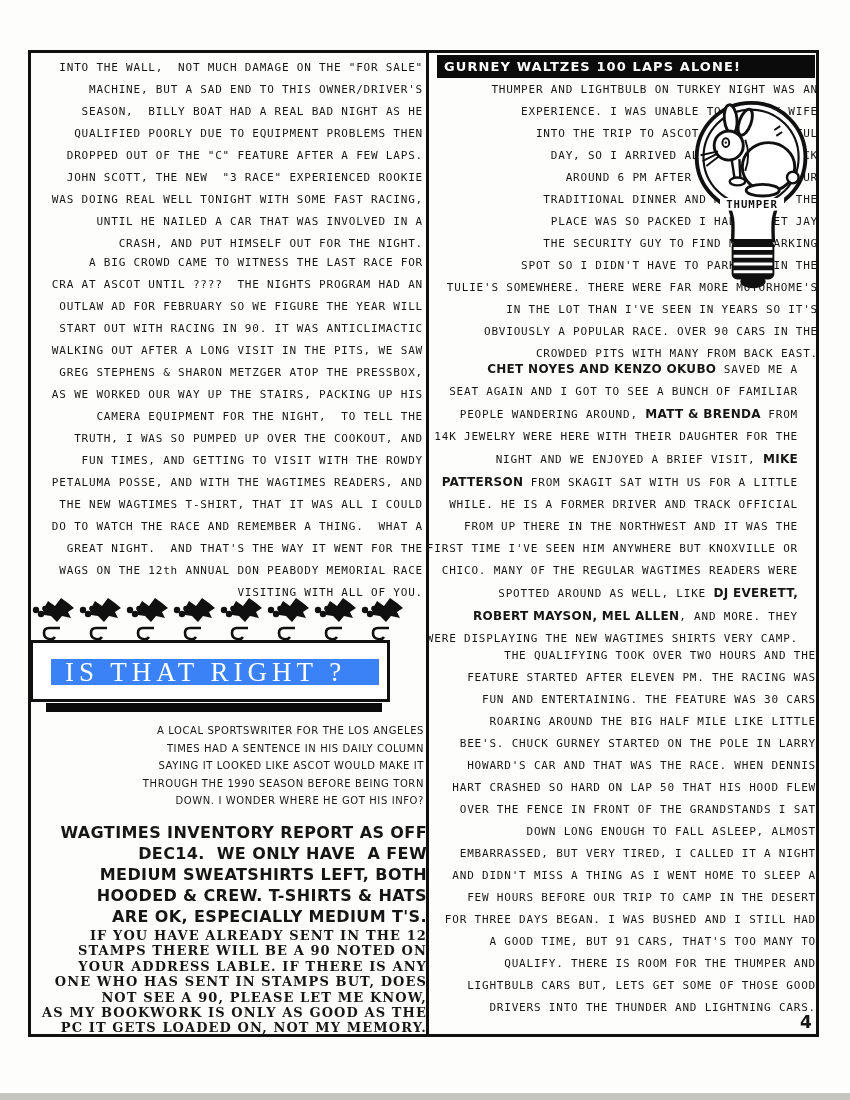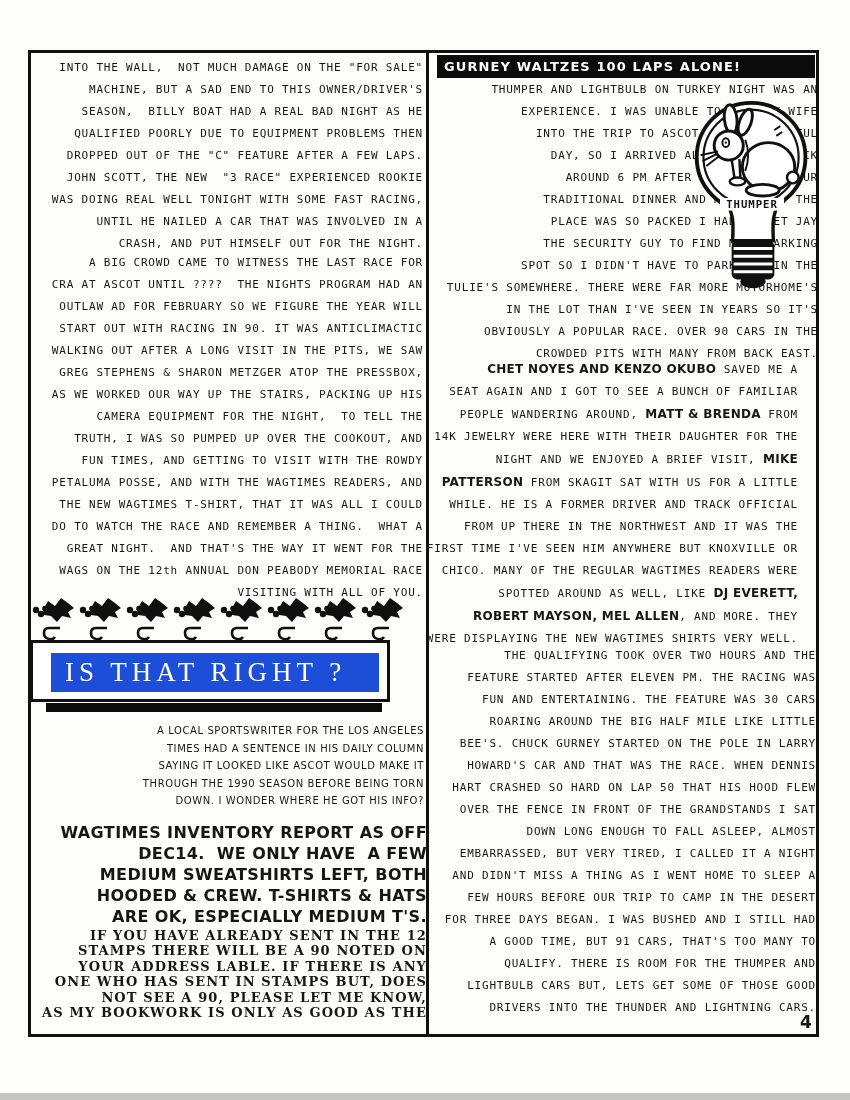--- a/index.html
+++ b/index.html
@@ -9,21 +9,21 @@
         border:3px solid #101010;background:#fdfdfb;box-sizing:border-box;}
   .col-divider{position:absolute;left:426px;top:50px;width:3px;height:987px;background:#101010;}
   .mono{white-space:pre-wrap;font-size:11px;line-height:22px;letter-spacing:0.8px;}
   .blk{position:absolute;}
   
   .lc1{left:45px;top:57px;width:378px;}
   .lc2{left:45px;top:252px;width:378px;}
   .holly-row{left:30px;top:596px;width:388px;height:48px;}
   .banner-box{left:30px;top:640px;width:360px;height:62px;border:3px solid #101010;
         background:#ffffff;box-sizing:border-box;}
-  .banner-bar{position:absolute;left:18px;top:10px;width:328px;height:39px;background:#1d4ed8;
+  .banner-bar{position:absolute;left:18px;top:16px;width:328px;height:26px;background:#3b82f6;
         display:flex;align-items:center;}
   .banner-text{color:#ffffff;font-family:"Liberation Serif","DejaVu Serif",serif;
         font-size:27px;letter-spacing:5px;padding-left:14px;white-space:nowrap;}
   .banner-shadow{left:46px;top:703px;width:336px;height:9px;background:#0b0b0b;}
   .bold-note{left:42px;top:722px;width:382px;font-family:"DejaVu Sans",sans-serif;
         font-weight:400;font-size:10px;line-height:17.5px;letter-spacing:0.6px;white-space:pre-wrap;}
   .inv-note{left:42px;top:822px;width:385px;font-family:"DejaVu Sans",sans-serif;
         font-weight:700;font-size:16px;line-height:21px;letter-spacing:0.4px;white-space:pre-wrap;}
   .stamps-note{left:42px;top:928px;width:385px;font-family:"DejaVu Serif","Liberation Serif",serif;
         font-weight:700;font-size:13px;line-height:15.4px;letter-spacing:1.1px;white-space:pre-wrap;}
@@ -113,21 +113,21 @@
 DEC14.  WE ONLY HAVE  A FEW
 MEDIUM SWEATSHIRTS LEFT, BOTH
 HOODED &amp; CREW. T-SHIRTS &amp; HATS
 ARE OK, ESPECIALLY MEDIUM T'S.</div>
   <div class="blk stamps-note"><span>IF YOU HAVE ALREADY SENT IN THE 12
 STAMPS THERE WILL BE A 90 NOTED ON
 YOUR ADDRESS LABLE. IF THERE IS ANY
 ONE WHO HAS SENT IN STAMPS BUT, DOES
 NOT SEE A 90, PLEASE LET ME KNOW,
 AS MY BOOKWORK IS ONLY AS GOOD AS THE
-</span></div>
+</span><span class="stamps-last">PC IT GETS LOADED ON, NOT MY MEMORY.</span></div>
 
   <div class="blk headline-bar">
     <span class="headline-text">GURNEY WALTZES 100 LAPS ALONE!</span>
   </div>
   <div class="blk rc1 mono">THUMPER AND LIGHTBULB ON TURKEY NIGHT WAS AN
 EXPERIENCE. I WAS UNABLE TO TALK MY WIFE
 INTO THE TRIP TO ASCOT ON THAT FATEFUL
 DAY, SO I ARRIVED ALONE AT THE TRACK
 AROUND 6 PM AFTER BOLTING FROM OUR
 TRADITIONAL DINNER AND MY FAMILY. THE
@@ -143,21 +143,21 @@
 PEOPLE WANDERING AROUND, </span><span class="rich-bold">MATT &amp; BRENDA</span><span> FROM
 14K JEWELRY WERE HERE WITH THEIR DAUGHTER FOR THE
 NIGHT AND WE ENJOYED A BRIEF VISIT, </span><span class="rich-bold">MIKE
 PATTERSON</span><span> FROM SKAGIT SAT WITH US FOR A LITTLE
 WHILE. HE IS A FORMER DRIVER AND TRACK OFFICIAL
 FROM UP THERE IN THE NORTHWEST AND IT WAS THE
 FIRST TIME I'VE SEEN HIM ANYWHERE BUT KNOXVILLE OR
 CHICO. MANY OF THE REGULAR WAGTIMES READERS WERE
 SPOTTED AROUND AS WELL, LIKE </span><span class="rich-bold">DJ EVERETT,
 ROBERT MAYSON, MEL ALLEN</span><span>, AND MORE. THEY
-WERE DISPLAYING THE NEW WAGTIMES SHIRTS VERY WELL.</span></div>
+WERE DISPLAYING THE NEW WAGTIMES SHIRTS VERY CAMP.</span></div>
   <div class="blk rc3 mono">    THE QUALIFYING TOOK OVER TWO HOURS AND THE
 FEATURE STARTED AFTER ELEVEN PM. THE RACING WAS
 FUN AND ENTERTAINING. THE FEATURE WAS 30 CARS
 ROARING AROUND THE BIG HALF MILE LIKE LITTLE
 BEE'S. CHUCK GURNEY STARTED ON THE POLE IN LARRY
 HOWARD'S CAR AND THAT WAS THE RACE. WHEN DENNIS
 HART CRASHED SO HARD ON LAP 50 THAT HIS HOOD FLEW
 OVER THE FENCE IN FRONT OF THE GRANDSTANDS I SAT
 DOWN LONG ENOUGH TO FALL ASLEEP, ALMOST
 EMBARRASSED, BUT VERY TIRED, I CALLED IT A NIGHT

